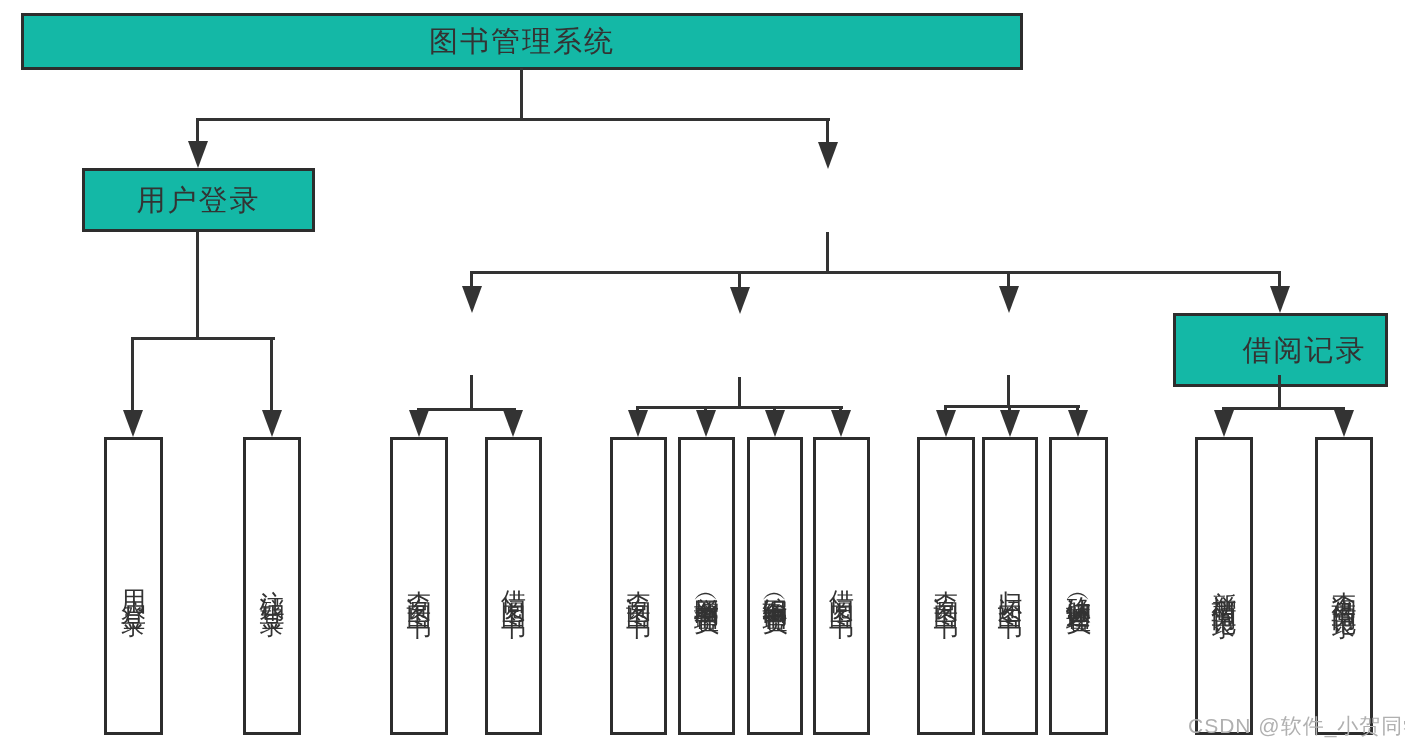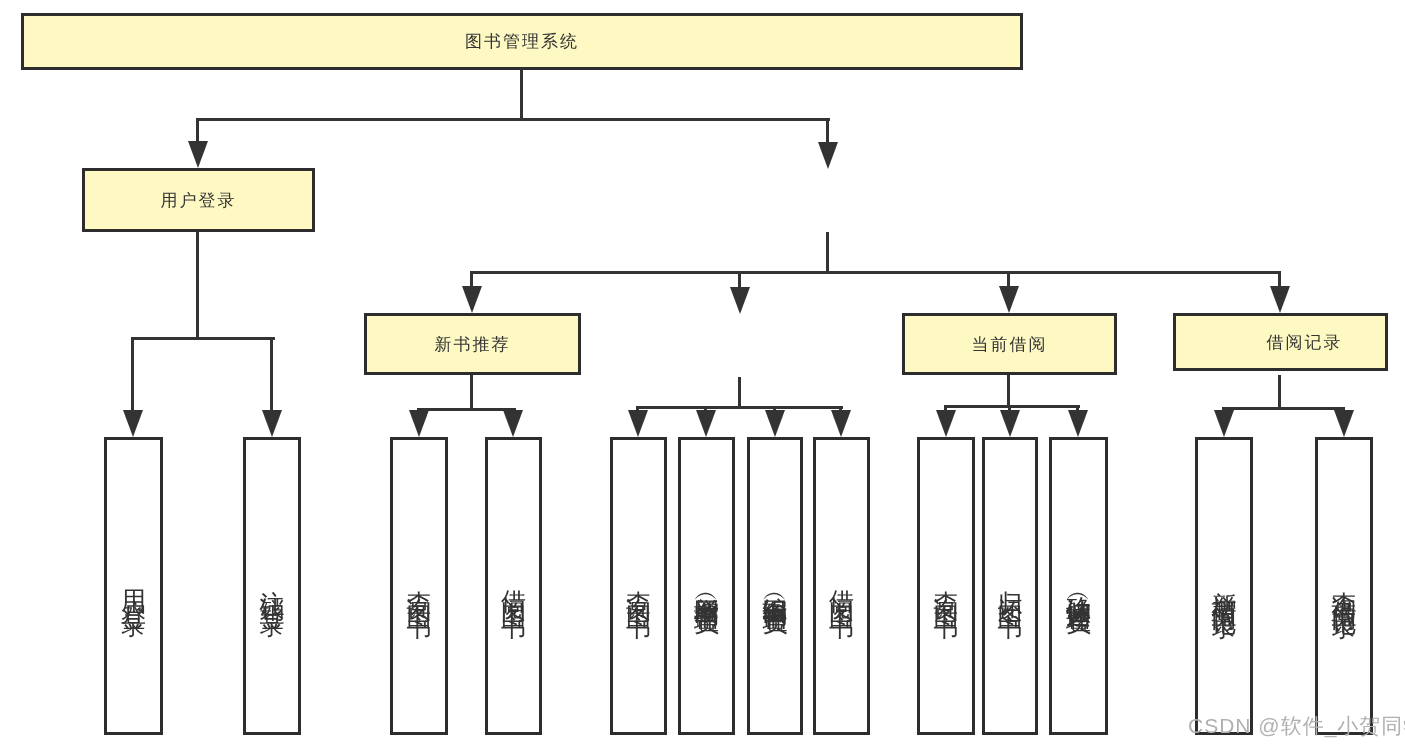--- a/index.html
+++ b/index.html
@@ -4,23 +4,23 @@
 <style>
   * { margin:0; padding:0; }
   html,body { background:#ffffff; }
   body { font-family:"Liberation Sans","DejaVu Sans",sans-serif; }
   #stage {
     position:relative; width:1405px; height:747px;
     background:#ffffff; overflow:hidden;
   }
   .box {
     position:absolute; box-sizing:border-box;
-    border:3px solid #2d2d2d; background:#fef9c3;
+    border:3px solid #2d2d2d; background:#14b8a6;
     display:flex; align-items:center; justify-content:center;
-    color:#333333; font-size:17px; letter-spacing:2px; line-height:1;
+    color:#333333; font-size:29px; letter-spacing:2px; line-height:1;
   }
   .vbox {
     position:absolute; box-sizing:border-box;
     border:3px solid #2d2d2d; background:#ffffff;
     top:437px; height:298px;
     writing-mode:vertical-rl; text-orientation:mixed;
     display:flex; align-items:center; justify-content:center;
     color:#333333; font-size:25px; line-height:1;
   }
   .sp4 { letter-spacing:8px; }
@@ -65,23 +65,21 @@
   <div class="hline" style="left:471px; top:271px; width:810px;"></div>
   <div class="vline" style="left:470px; top:271px; height:18px;"></div>
   <div class="ahead" style="left:462px; top:286px;"></div>
   <div class="vline" style="left:738px; top:271px; height:18px;"></div>
   <div class="ahead" style="left:730px; top:287px;"></div>
   <div class="vline" style="left:1007px; top:271px; height:18px;"></div>
   <div class="ahead" style="left:999px; top:286px;"></div>
   <div class="vline" style="left:1278px; top:271px; height:18px;"></div>
   <div class="ahead" style="left:1270px; top:286px;"></div>
 
-  <div class="box" style="left:364px; top:313px; width:217px; height:62px;">新书推荐</div>
-  <div class="box" style="left:902px; top:313px; width:215px; height:62px;">当前借阅</div>
-  <div class="box" style="left:1173px; top:313px; width:215px; height:58px;padding-left:48px;">借阅记录</div>
+  <div class="box" style="left:1173px; top:313px; width:215px; height:74px;padding-left:48px;">借阅记录</div>
 
   <div class="vline" style="left:470px; top:375px; height:36px;"></div>
   <div class="hline" style="left:418px; top:408px; width:98px;"></div>
   <div class="vline" style="left:417px; top:408px; height:5px;"></div>
   <div class="ahead" style="left:409px; top:410px;"></div>
   <div class="vline" style="left:511px; top:408px; height:5px;"></div>
   <div class="ahead" style="left:503px; top:410px;"></div>
 
   <div class="vline" style="left:738px; top:377px; height:32px;"></div>
   <div class="hline" style="left:636px; top:406px; width:207px;"></div>

